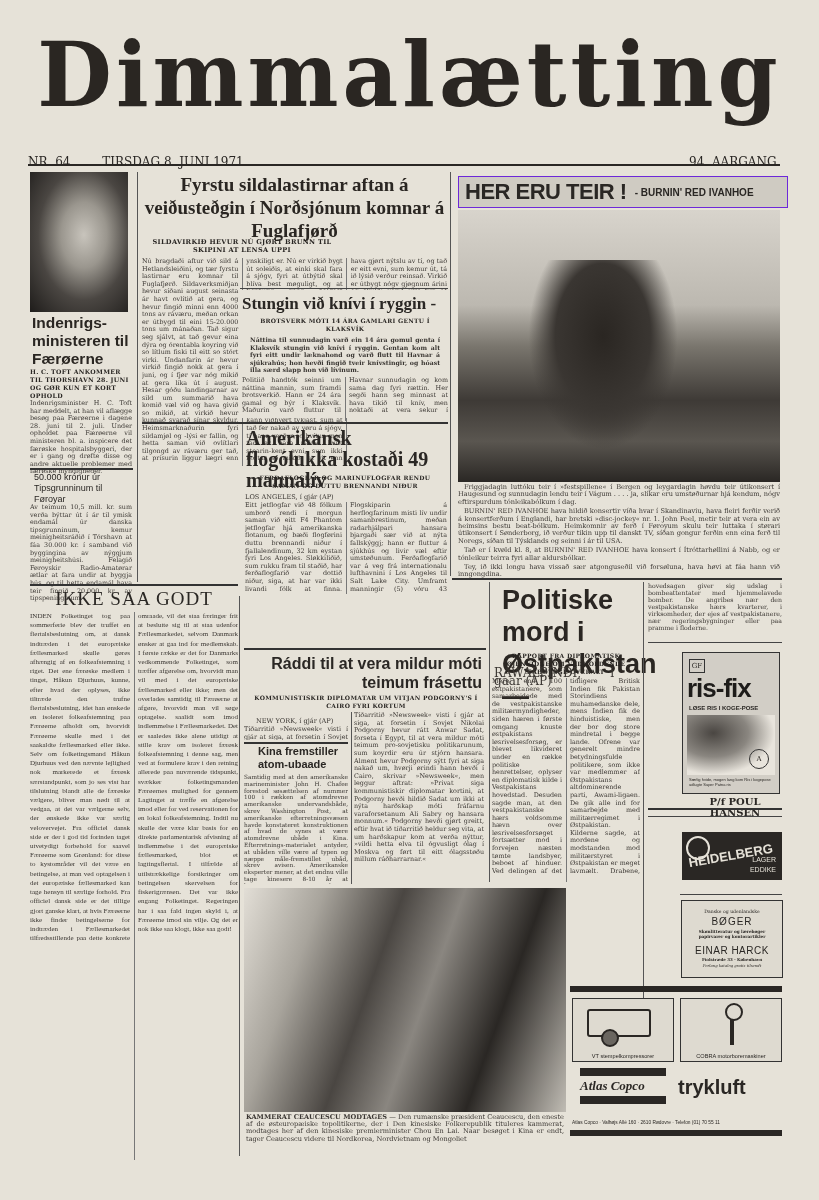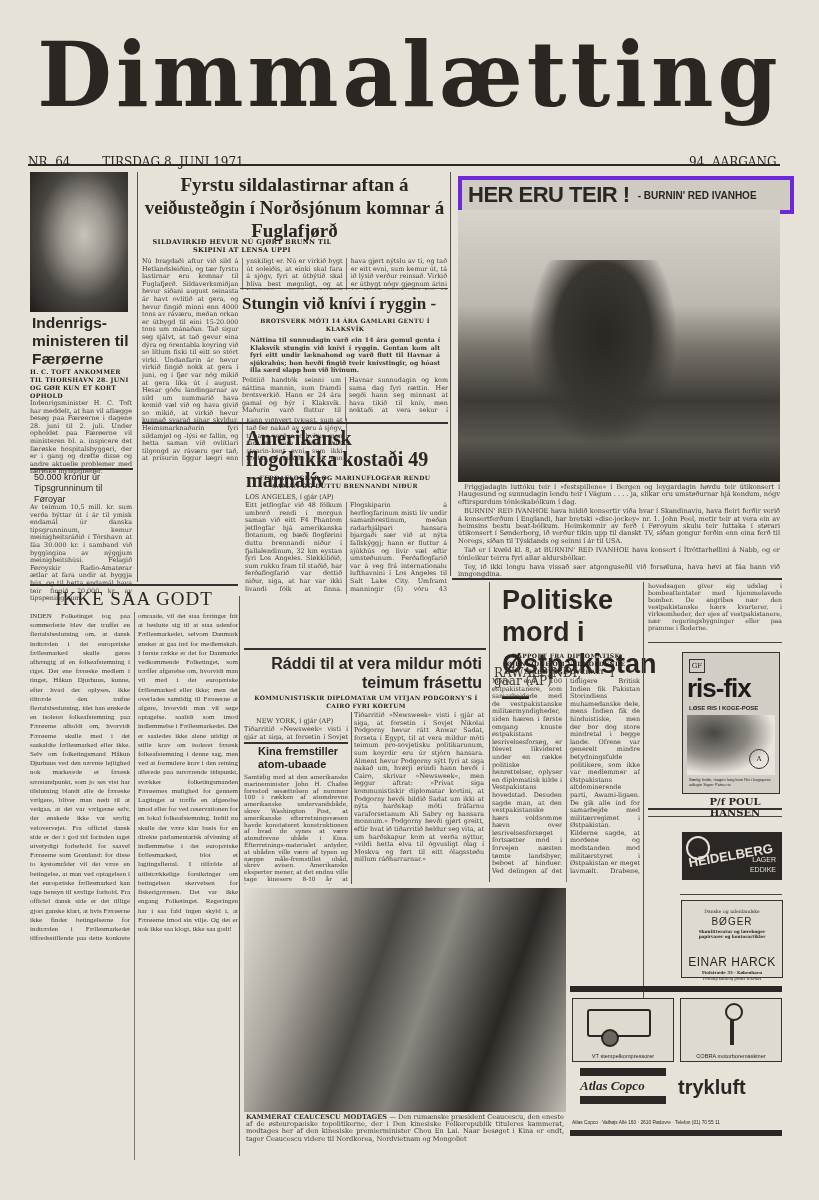--- a/index.html
+++ b/index.html
@@ -65,21 +65,21 @@
 <div class="abs sub-h" style="left:245px;top:474px;width:200px;font-size:6px;">FERÐAFLOGFAR OG MARINUFLOGFAR RENDU SAMAN OG DUTTU BRENNANDI NIÐUR</div>
 <div class="abs body-txt" style="left:245px;top:494px;width:100px;font-size:6.6px;">LOS ANGELES, í gjár (AP)</div>
 <div class="abs body-txt cols2" style="left:245px;top:502px;width:202px;height:92px;overflow:hidden;">Eitt jetflogfar við 48 fólkum umborð rendi í morgun saman við eitt F4 Phantom jetflogfar hjá amerikanska flotanum, og bæði flogførini duttu brennandi niður í fjallalendinum, 32 km eystan fyri Los Angeles. Sløkkiliðið, sum rukku fram til staðið, har ferðaflogfarið var dottið niður, siga, at har var ikki livandi fólk at finna. Flogskiparin á herflogfarinum misti lív undir samanbrestinum, meðan radarhjálpari hansara bjargaði sær við at nýta fallskýggj; hann er fluttur á sjúkhús og livir væl eftir umstøðunum. Ferðaflogfarið var á veg frá internationalu lufthavnini í Los Angeles til Salt Lake City. Umframt manningir (5) vóru 43 ferðafólk umborð. Flogfarið fór kl. 5.50 (lokal tíð) og samanstoyturin hendi 18 minuttir seinni. Hernaðarflogfarið hoyrdi til El Toro flogstøðina stutt frá. Samanbresturin fór fram uppi yvir San Gabriel-gjónni og bjargingarliðið sigur frá, at tey logandi flogførini settu eld á trævøksturin víða um á lendinum, sum er sera óhøgligt at koma til.</div>
 
 <div class="abs hline2" style="left:30px;top:584px;width:208px;"></div>
 <div class="abs" style="left:30px;top:588px;width:208px;text-align:center;font-family:'Liberation Serif',serif;font-size:19px;letter-spacing:1px;">IKKE SAA GODT</div>
 <div class="abs body-txt cols2" style="left:30px;top:612px;width:208px;height:548px;overflow:hidden;font-size:7px;line-height:9.2px;font-family:'Liberation Serif',serif;">INDEN Folketinget tog paa sommerferie blev der truffet en flertalsbeslutning om, at dansk indtræden i det europæiske fællesmarked skulle gøres afhængig af en folkeafstemning i riget. Det ene færøske medlem i tinget, Håkun Djurhuus, kunne, efter hvad der oplyses, ikke tiltræde den trufne flertalsbeslutning, idet han ønskede en isoleret folkeafstemning paa Færøerne afholdt om, hvorvidt Færøerne skulle med i det saakaldte fællesmarked eller ikke. Selv om folketingsmand Håkun Djurhuus ved den nævnte lejlighed nok markerede et færøsk særstandpunkt, som jo ses vist har tilslutning blandt alle de færøske vælgere, bliver man nødt til at vedgaa, at det var vælgerne selv, der ønskede ikke var særlig velovervejet. Fra officiel dansk side er der i god tid forinden taget utvetydigt forbehold for saavel Færøerne som Grønland: for disse to kystområder vil det være en betingelse, at man ved optagelsen i det europæiske fællesmarked kan tage hensyn til særlige forhold. Fra officiel dansk side er det tillige gjort ganske klart, at hvis Færøerne ikke finder betingelserne for indtræden i Fællesmarkedet tilfredsstillende paa dette konkrete omraade, vil det staa færinger frit at beslutte sig til at staa udenfor Fællesmarkedet, selvom Danmark ønsker at gaa ind for medlemskab. I første række er det for Danmarks vedkommende Folketinget, som træffer afgørelse om, hvorvidt man vil med i det europæiske fællesmarked eller ikke; men det overlades samtidig til Færøerne at afgøre, hvorvidt man vil søge optagelse. saalidt som imod indlemmelse i Fællesmarkedet. Det er saaledes ikke alene utidigt at stille krav om isoleret færøsk folkeafstemning i denne sag, men ved at formulere krav i den retning allerede paa nuværende tidspunkt, svækker folketingsmanden Færøernes mulighed for gennem Lagtinget at træffe en afgørelse imod eller for ved reservationen for en lokal folkeafstemning. Indtil nu skulle der være klar basis for en direkte parlamentarisk afvisning af indlemmelse i det europæiske fællesmarked, blot et lagtingsflertal. I tilfælde af utilstrækkelige forsikringer om betingelsen skervelsen for fiskerigrænsen. Det var ikke engang Folketinget. Regeringen har i saa fald ingen skyld i, at Færøerne imod sin vilje. Og det er nok ikke saa klogt, ikke saa godt!</div>
 
 <div class="abs vline" style="left:239px;top:596px;height:560px;"></div>
 
-<div class="abs" style="left:458px;top:176px;width:322px;height:30px;border:4px solid #6d28d9;background:#cfcbc2;display:flex;align-items:center;padding-left:6px;">
+<div class="abs" style="left:458px;top:176px;width:322px;height:30px;border:1px solid #6d28d9;background:#cfcbc2;display:flex;align-items:center;padding-left:6px;">
   <span style="font-family:'Liberation Sans',sans-serif;font-weight:bold;font-size:22px;letter-spacing:-0.5px;">HER ERU TEIR !</span>
   <span style="font-family:'Liberation Sans',sans-serif;font-weight:bold;font-size:10px;margin-left:8px;">- BURNIN' RED IVANHOE</span>
 </div>
 <div class="abs photo" style="left:458px;top:210px;width:322px;height:272px;background:linear-gradient(180deg,#d8d4cc 0%,#bcb8b0 35%,#7a766e 50%,#3e3a36 70%,#5a5650 85%,#2a2724 100%);">
   <div style="position:absolute;left:70px;top:50px;width:150px;height:190px;background:radial-gradient(ellipse at 50% 40%, #2a2622 0%, #3a3632 45%, transparent 70%);"></div>
 </div>
 <div class="abs body-txt" style="left:458px;top:484px;width:322px;font-size:6.6px;line-height:7.4px;">
   <p>Friggjadagin luttóku teir í »festspillene« í Bergen og leygardagin høvdu teir útikonsert í Haugesund og sunnudagin lendu teir í Vágum . . . . ja, slíkar eru umstøðurnar hjá kendum, nógv eftirspurdum tónleikabólkum í dag.</p>
   <p>BURNIN' RED IVANHOE hava hildið konsertir víða hvar í Skandinaviu, hava fleiri ferðir verið á konsertferðum í Englandi, har bretski »disc-jockey« nr. 1. John Peel, metir teir at vera ein av heimsins bestu beat-bólkum. Heimkomnir av ferð í Føroyum skulu teir luttaka í størari útikonsert í Sønderborg, ið verður tikin upp til danskt TV, síðan gongur ferðin enn eina ferð til Noregs, síðan til Týsklands og seinni í ár til USA.</p>
   <p>Tað er í kvøld kl. 8, at BURNIN' RED IVANHOE hava konsert í Ítróttarhøllini á Nabb, og er tónleikur teirra fyri allar aldursbólkar.</p>
@@ -133,21 +133,21 @@
   <div style="position:absolute;right:6px;top:24px;font-family:'Liberation Sans',sans-serif;font-size:7px;">LAGER</div>
   <div style="position:absolute;right:6px;top:34px;font-family:'Liberation Sans',sans-serif;font-size:7px;">EDDIKE</div>
 </div>
 <div class="abs hline" style="left:680px;top:894px;width:102px;"></div>
 
 <div class="abs ad-box" style="left:681px;top:900px;width:100px;height:76px;text-align:center;">
   <div style="font-size:4.6px;margin-top:8px;">Danske og udenlandske</div>
   <div style="font-family:'Liberation Sans',sans-serif;font-size:10px;letter-spacing:1px;margin-top:2px;">BØGER</div>
   <div style="font-size:4.2px;font-weight:bold;margin-top:2px;">Skønlitteratur og lærebøger</div>
   <div style="font-size:4.2px;font-weight:bold;">papirvarer og kontorartikler</div>
-  <div style="font-family:'Liberation Sans',sans-serif;font-size:12px;margin-top:16px;letter-spacing:0.5px;">EINAR HARCK</div>
+  <div style="font-family:'Liberation Sans',sans-serif;font-size:10px;margin-top:6px;letter-spacing:0.5px;">EINAR HARCK</div>
   <div style="font-size:4px;font-weight:bold;margin-top:1px;">Fiolstræde 33 · København</div>
   <div style="font-size:3.8px;font-style:italic;margin-top:1px;">Forlang katalog gratis tilsendt</div>
 </div>
 
 <div class="abs" style="left:570px;top:986px;width:212px;height:170px;">
   <div style="position:absolute;left:0;top:0;width:212px;height:6px;background:#2a2724;"></div>
   <div class="ad-box" style="position:absolute;left:2px;top:12px;width:100px;height:62px;">
     <div style="position:absolute;left:14px;top:10px;width:60px;height:24px;border:2px solid #2a2724;border-radius:3px;"></div>
     <div style="position:absolute;left:28px;top:30px;width:14px;height:14px;border:2px solid #2a2724;border-radius:50%;background:#6a6660;"></div>
     <div style="position:absolute;left:0;bottom:2px;width:100px;text-align:center;font-family:'Liberation Sans',sans-serif;font-size:5.6px;">VT stempelkompressorer</div>

